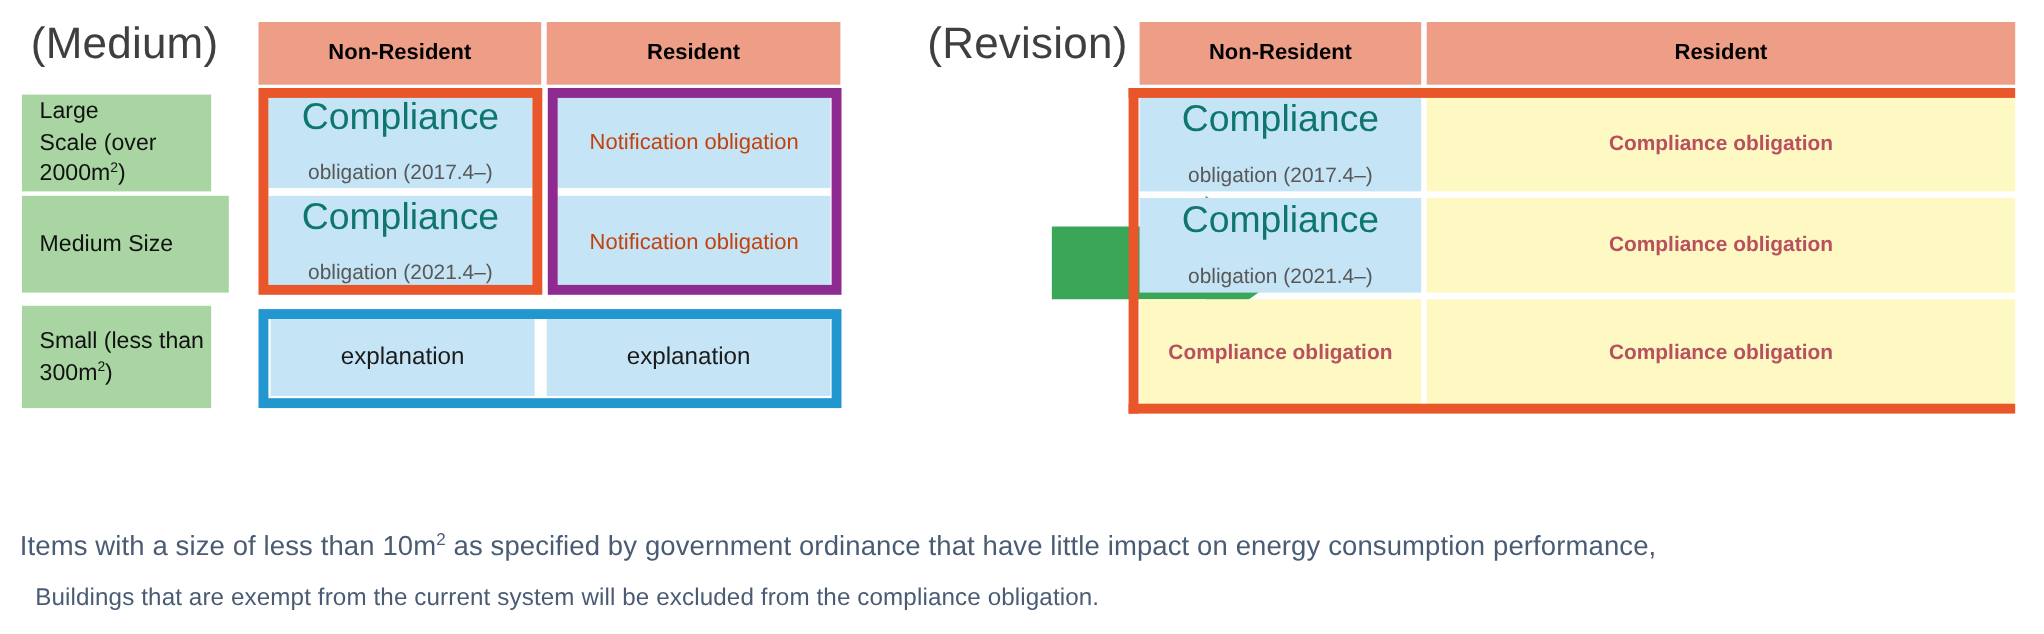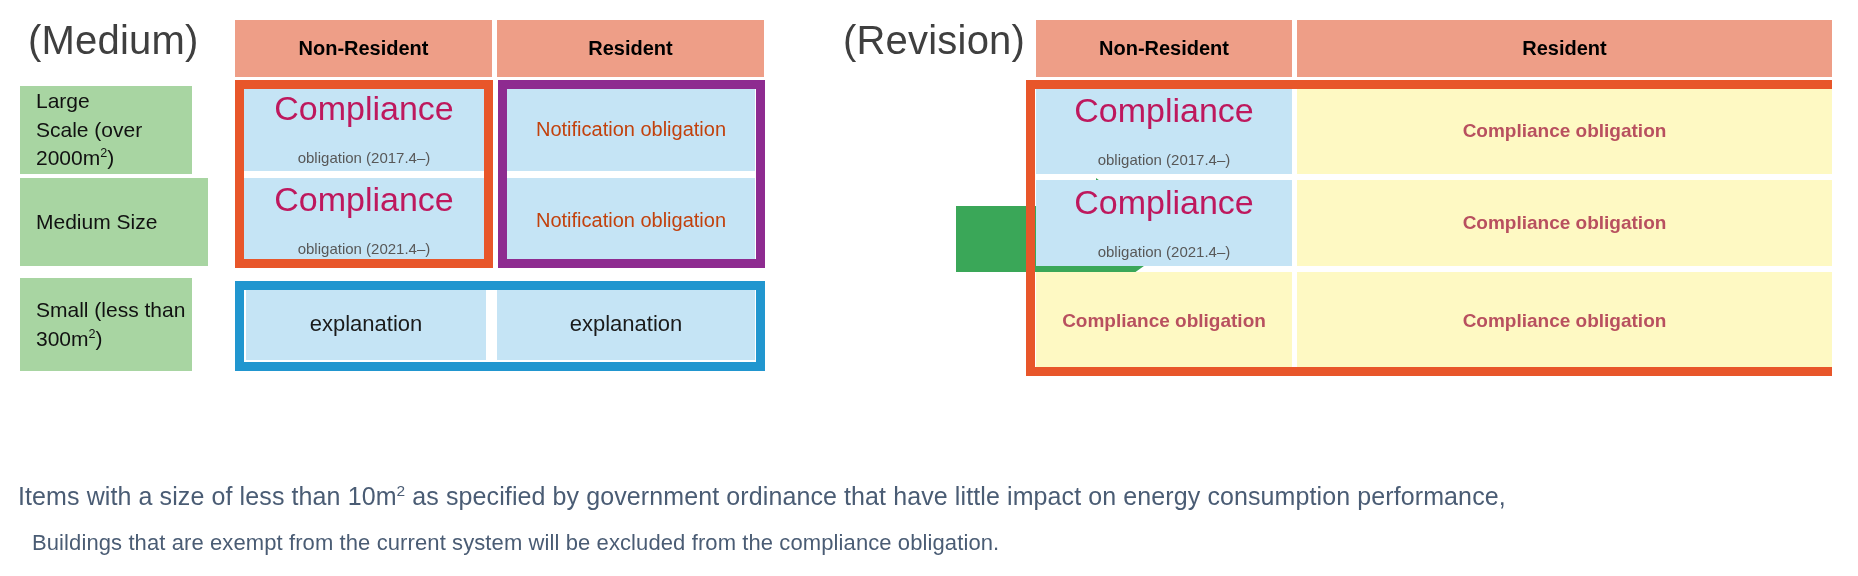--- a/index.html
+++ b/index.html
@@ -43,24 +43,24 @@
 
   .cell{
     display:flex;flex-direction:column;
     align-items:center;justify-content:center;
     text-align:center;
   }
   .cell-blue{background:#c5e4f5;}
   .cell-pink{background:#fef9c3;}
 
   .big-line{
-    font-size:34px;color:#be185d;line-height:1.05;font-weight:400;
+    font-size:34px;color:#0f766e;line-height:1.05;font-weight:400;
   }
   .sub-line{
-    font-size:15px;color:#585858;margin-top:23px;line-height:1.1;
+    font-size:19px;color:#585858;margin-top:23px;line-height:1.1;
   }
   .mid-line{
     font-size:20px;color:#c2410c;
   }
   .plain-line{
     font-size:22px;color:#1b1b1b;
   }
   .pink-line{
     font-size:19px;color:#b8505f;font-weight:bold;
   }

